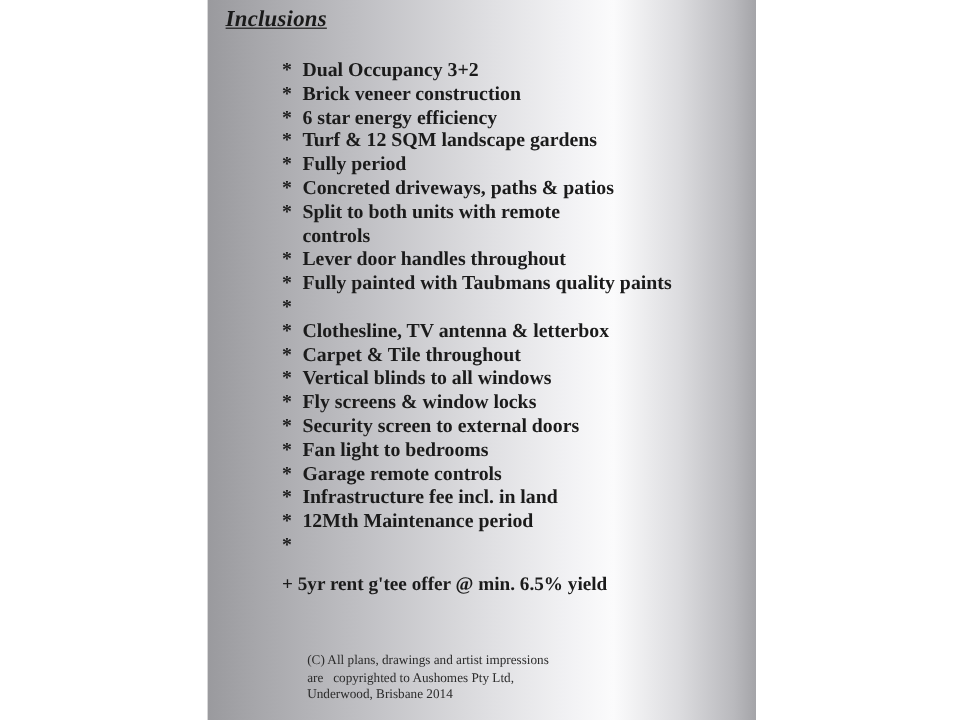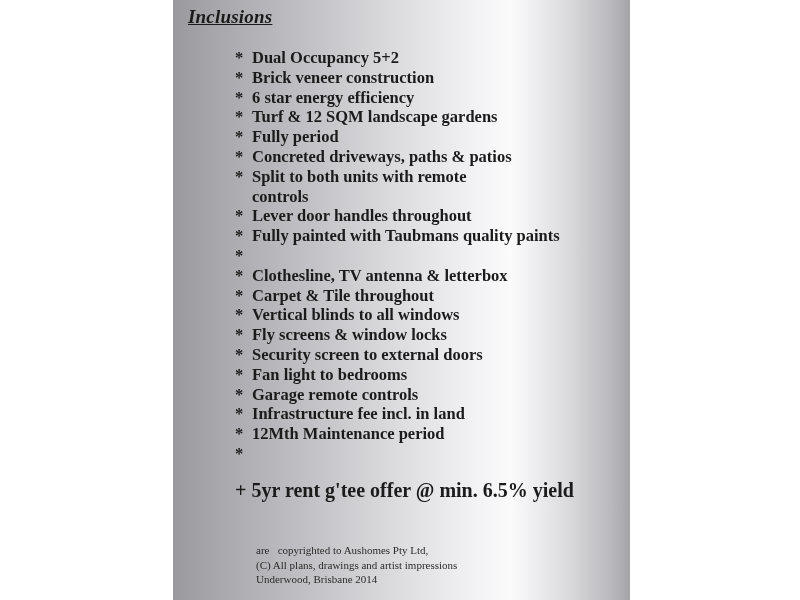--- a/index.html
+++ b/index.html
@@ -70,21 +70,21 @@
     flex: 0 0 17px;
     text-align: left;
   }
   .bullet .btext {
     white-space: pre-line;
   }
   #highlight {
     position: absolute;
     left: 219px;
     top: 479px;
-    font-size: 20px;
+    font-size: 16px;
     font-weight: bold;
     color: #1b1b1b;
     white-space: nowrap;
   }
   #copyright {
     position: absolute;
     left: 240px;
     top: 543px;
     font-size: 11px;
     color: #2b2b2b;
@@ -98,21 +98,21 @@
 
 <div id="slide">
 
   <div id="panel"></div>
 
   <div id="title">Inclusions</div>
 
   <div id="bullets">
       <div class="bullet">
         <span class="star">*</span>
-        <span class="btext">Dual Occupancy 5+2</span>
+        <span class="btext">Dual Occupancy 3+2</span>
       </div>
       <div class="bullet">
         <span class="star">*</span>
         <span class="btext">Brick veneer construction</span>
       </div>
       <div class="bullet">
         <span class="star">*</span>
         <span class="btext">6 star energy efficiency</span>
       </div>
       <div class="bullet">
@@ -180,18 +180,18 @@
         <span class="btext">12Mth Maintenance period</span>
       </div>
       <div class="bullet">
         <span class="star">*</span>
       </div>
     </div>
 
   <div id="highlight">+ 5yr rent g'tee offer @ min. 6.5% yield</div>
 
   <div id="copyright">
+    <div class="cline">(C) All plans, drawings and artist impressions</div>
     <div class="cline">are   copyrighted to Aushomes Pty Ltd,</div>
-    <div class="cline">(C) All plans, drawings and artist impressions</div>
     <div class="cline">Underwood, Brisbane 2014</div>
   </div>
 
 </div>
 
 </body></html>

